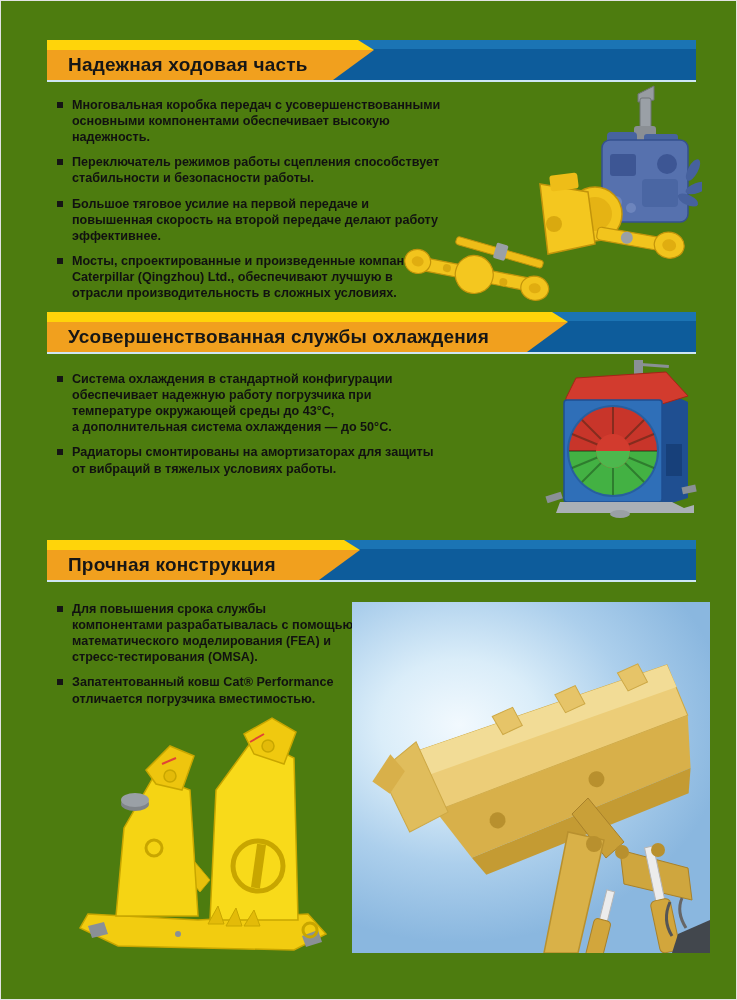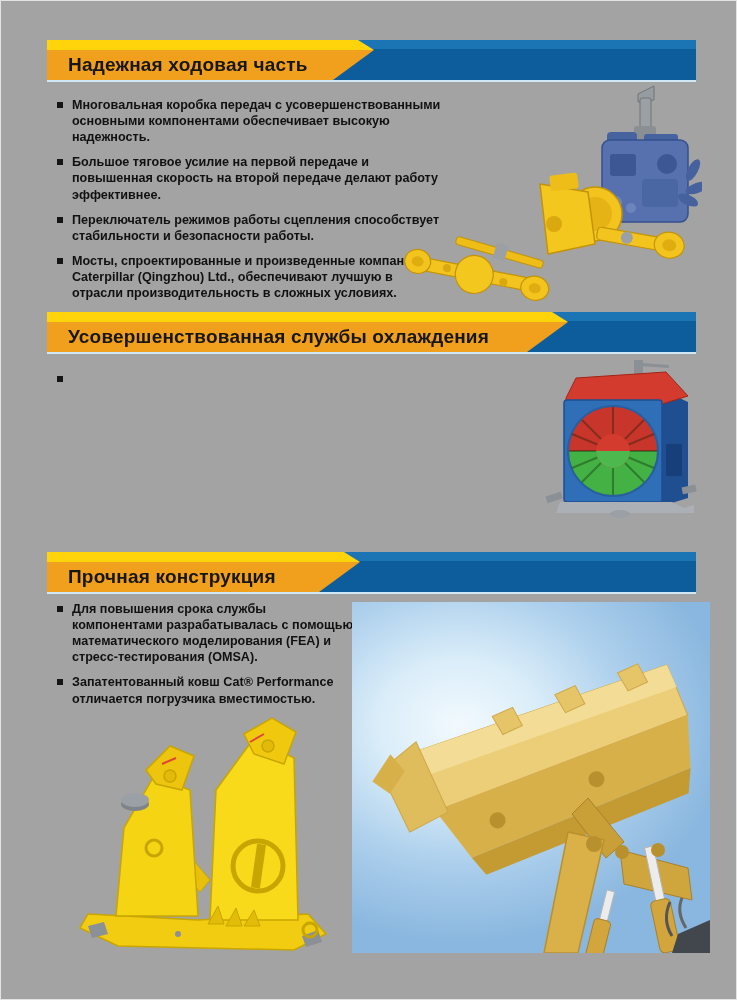--- a/index.html
+++ b/index.html
@@ -1,19 +1,19 @@
 <!DOCTYPE html>
 <html><head>
 <meta charset="utf-8">
 <style>
   * { margin:0; padding:0; box-sizing:border-box; }
   html,body { background:#fff; }
   body { font-family:"Liberation Sans", sans-serif; }
   .page {
-    position:relative; width:737px; height:1000px; background:#a3a3a3;
+    position:relative; width:737px; height:1000px; background:#4d7c0f;
     overflow:hidden; box-shadow:inset 0 0 0 1px #e3e3e3;
   }
 
   
   .banner { position:absolute; left:47px; right:41px; height:40px; }
   .banner .blue {
     position:absolute; inset:0;
     background:linear-gradient(#1b74b4 0 9px, #0d5c9b 9px);
     box-shadow:0 2px 0 #cfe6f4;
   }
@@ -27,21 +27,21 @@
   }
   .banner .title {
     position:absolute; top:10px; left:0; height:30px; line-height:29px;
     padding-left:21px; font-size:19px; font-weight:bold; color:#161616;
     letter-spacing:.2px; white-space:nowrap;
   }
   .banner-1 { top:40px; }
   .banner-1 .yellowstrip, .banner-1 .orange { width:327px; }
   .banner-2 { top:312px; }
   .banner-2 .yellowstrip, .banner-2 .orange { width:521px; }
-  .banner-3 { top:540px;margin-top:12px; }
+  .banner-3 { top:540px; }
   .banner-3 .yellowstrip, .banner-3 .orange { width:313px; }
 
   
   .bullets { position:absolute; list-style:none; }
   .bullets li { display:flex; gap:9px; margin-bottom:9px; }
   .sq { flex:none; width:6px; height:6px; background:#151515; margin-top:5px; }
   .btxt {
     font-size:12.6px; font-weight:bold; color:#111; line-height:1.28;
     white-space:pre-line;
   }
@@ -74,28 +74,28 @@
 
   <ul class="bullets bullets-1">
     <li>
         <span class="sq"></span>
         <span class="btxt">Многовальная коробка передач с усовершенствованными
 основными компонентами обеспечивает высокую
 надежность.</span>
       </li>
     <li>
         <span class="sq"></span>
+        <span class="btxt">Переключатель режимов работы сцепления способствует
+стабильности и безопасности работы.</span>
+      </li>
+    <li>
+        <span class="sq"></span>
         <span class="btxt">Большое тяговое усилие на первой передаче и
 повышенная скорость на второй передаче делают работу
 эффективнее.</span>
-      </li>
-    <li>
-        <span class="sq"></span>
-        <span class="btxt">Переключатель режимов работы сцепления способствует
-стабильности и безопасности работы.</span>
       </li>
     <li>
         <span class="sq"></span>
         <span class="btxt">Мосты, спроектированные и произведенные компанией
 Caterpillar (Qingzhou) Ltd., обеспечивают лучшую в
 отрасли производительность в сложных условиях.</span>
       </li>
   </ul>
 
   <div class="img-box img-drivetrain">
@@ -154,20 +154,29 @@
   <div class="banner banner-2">
     <div class="blue"></div>
     <div class="yellowstrip"></div>
     <div class="orange"></div>
     <div class="title">Усовершенствованная службы охлаждения</div>
   </div>
 
   <ul class="bullets bullets-2">
     <li>
         <span class="sq"></span>
+        <span class="btxt">Система охлаждения в стандартной конфигурации
+обеспечивает надежную работу погрузчика при
+температуре окружающей среды до 43°C,
+а дополнительная система охлаждения — до 50°C.</span>
+      </li>
+    <li>
+        <span class="sq"></span>
+        <span class="btxt">Радиаторы смонтированы на амортизаторах для защиты
+от вибраций в тяжелых условиях работы.</span>
       </li>
   </ul>
 
   <div class="img-box img-radiator">
     <svg viewBox="0 0 168 162" xmlns="http://www.w3.org/2000/svg">
 
       <polygon points="120,34 146,46 146,142 120,150" fill="#1f4f91"></polygon>
       <rect x="124" y="88" width="16" height="32" fill="#17407a"></rect>
 
       <rect x="92" y="4" width="9" height="16" fill="#8a9096"></rect>

